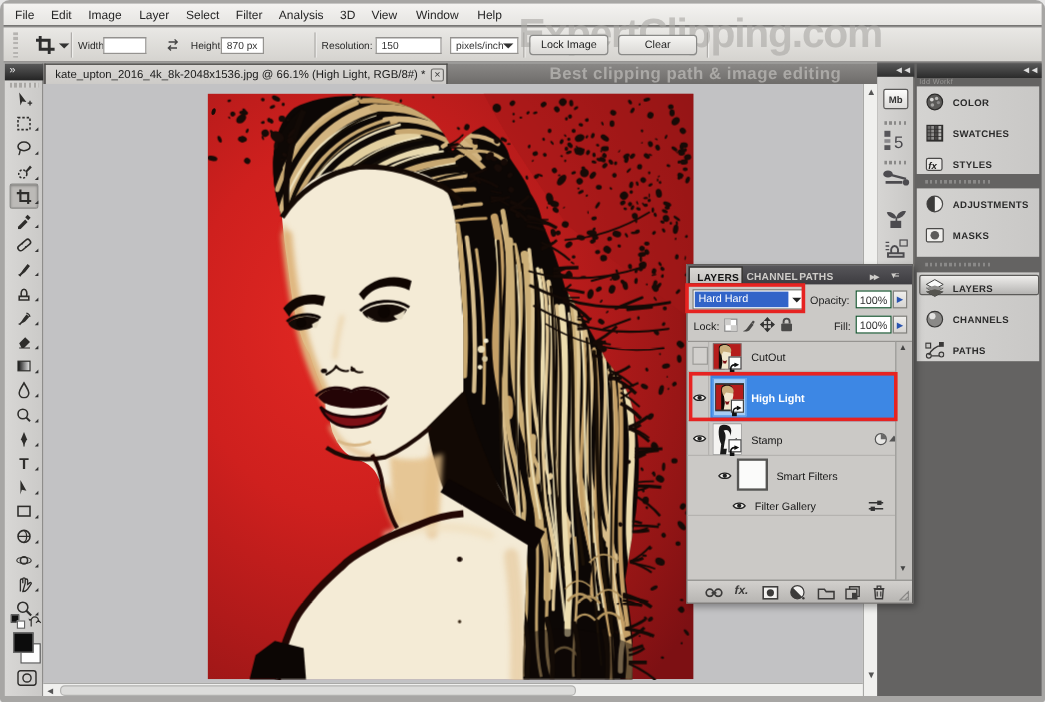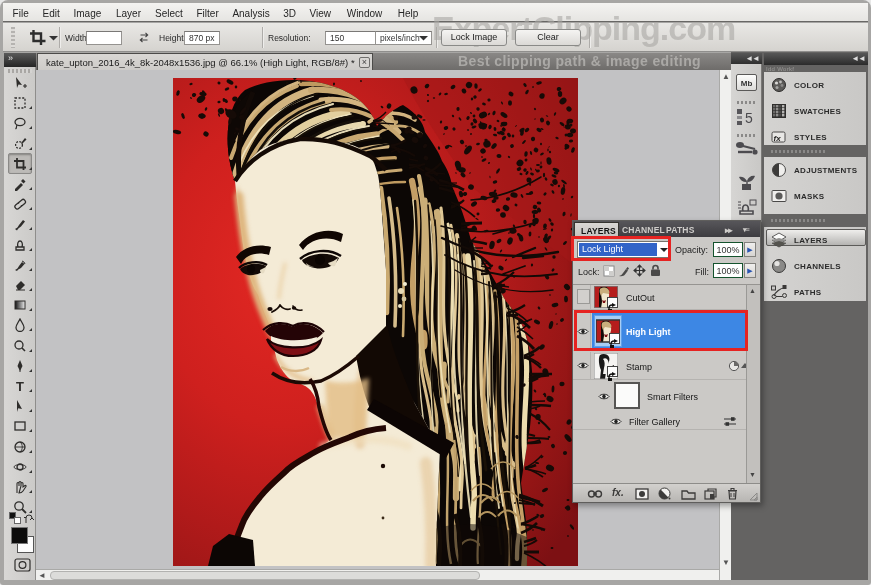--- a/index.html
+++ b/index.html
@@ -92,21 +92,21 @@
     <div class="osep" style="left:56px"></div>
     <div class="olab" style="left:62px">Width:</div>
     <div class="ofield" style="left:83px;width:36px"></div>
     <svg class="abs" style="left:135px;top:9px" width="12" height="11" viewBox="0 0 12 11">
         <path d="M2.5 3h7m-2-2.2L9.7 3 7.5 5M9.5 8h-7m2 -2L2.3 8l2.2 2" stroke="#444" stroke-width="1.1" fill="none"></path>
       </svg>
     <div class="olab" style="left:156px">Height:</div>
     <div class="ofield" style="left:181px;width:36px">870 px</div>
     <div class="osep" style="left:259px"></div>
     <div class="olab" style="left:265px">Resolution:</div>
-    <div class="ofield" style="left:322px;width:55px">150</div>
+    <div class="ofield" style="left:310px;width:55px">150</div>
     <div class="ofield" style="left:372px;width:57px">pixels/inch</div>
     <svg class="abs" style="left:416px;top:13px;z-index:4" width="9" height="5">
         <path d="M0 0l4.5 4.5L9 0z" fill="#333"></path>
       </svg>
     <div class="osep" style="left:433px"></div>
     <div class="obtn" style="left:438px;width:66px">Lock Image</div>
     <div class="obtn" style="left:512px;width:66px">Clear</div>
     <div class="osep" style="left:586px"></div>
   </div>
 
@@ -923,21 +923,21 @@
 
   <div id="lpanel" class="abs">
     <div id="ltabs">
       <div id="ltab1">LAYERS</div>
       <div class="ltabtxt" style="left:49px">CHANNEL</div>
       <div class="ltabtxt" style="left:93px">PATHS</div>
       <div class="ltabtxt" style="left:152px;letter-spacing:-1px">▸▸</div>
       <div class="ltabtxt" style="left:170px;letter-spacing:-1px;font-size:7px;top:5px">▾≡</div>
     </div>
     <div id="lblend">
-        <div id="lblendsel">Lock Light</div>
+        <div id="lblendsel">Hard Hard</div>
       <svg class="abs" style="left:82px;top:6px" width="8" height="5">
           <path d="M0 0l4 4 4-4z" fill="#222"></path>
         </svg>
     </div>
     <div class="plab" style="left:102px;top:24px">Opacity:</div>
     <div class="pfield" style="left:140px;top:21px">100%</div>
     <div class="pbtn" style="left:171px;top:21px">▶</div>
     <div class="plab" style="left:5px;top:46px">Lock:</div>
     <div id="lockicons">
         <svg class="abs" style="left:30px;top:44px" width="12" height="12" viewBox="0 0 12 12">

